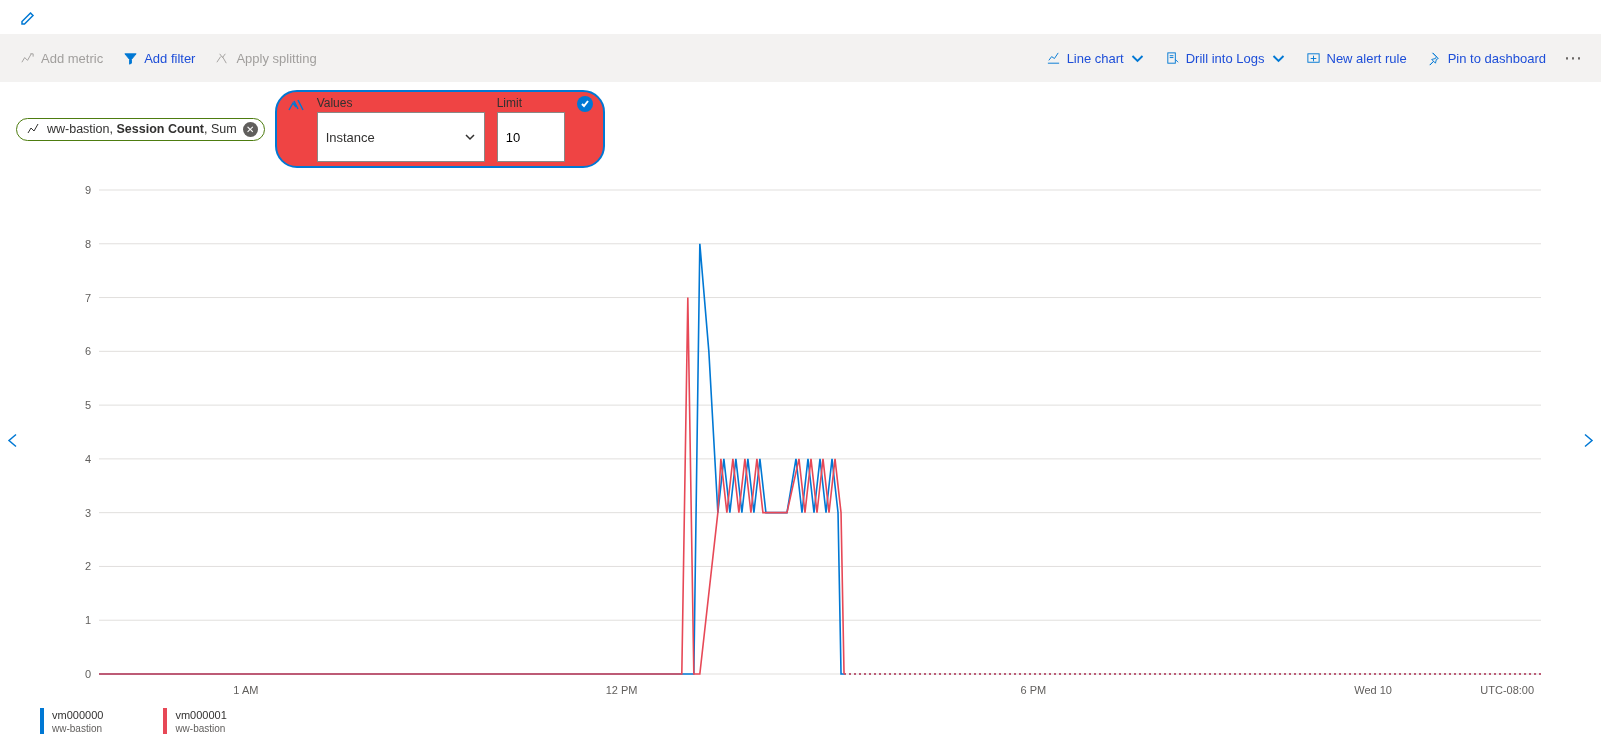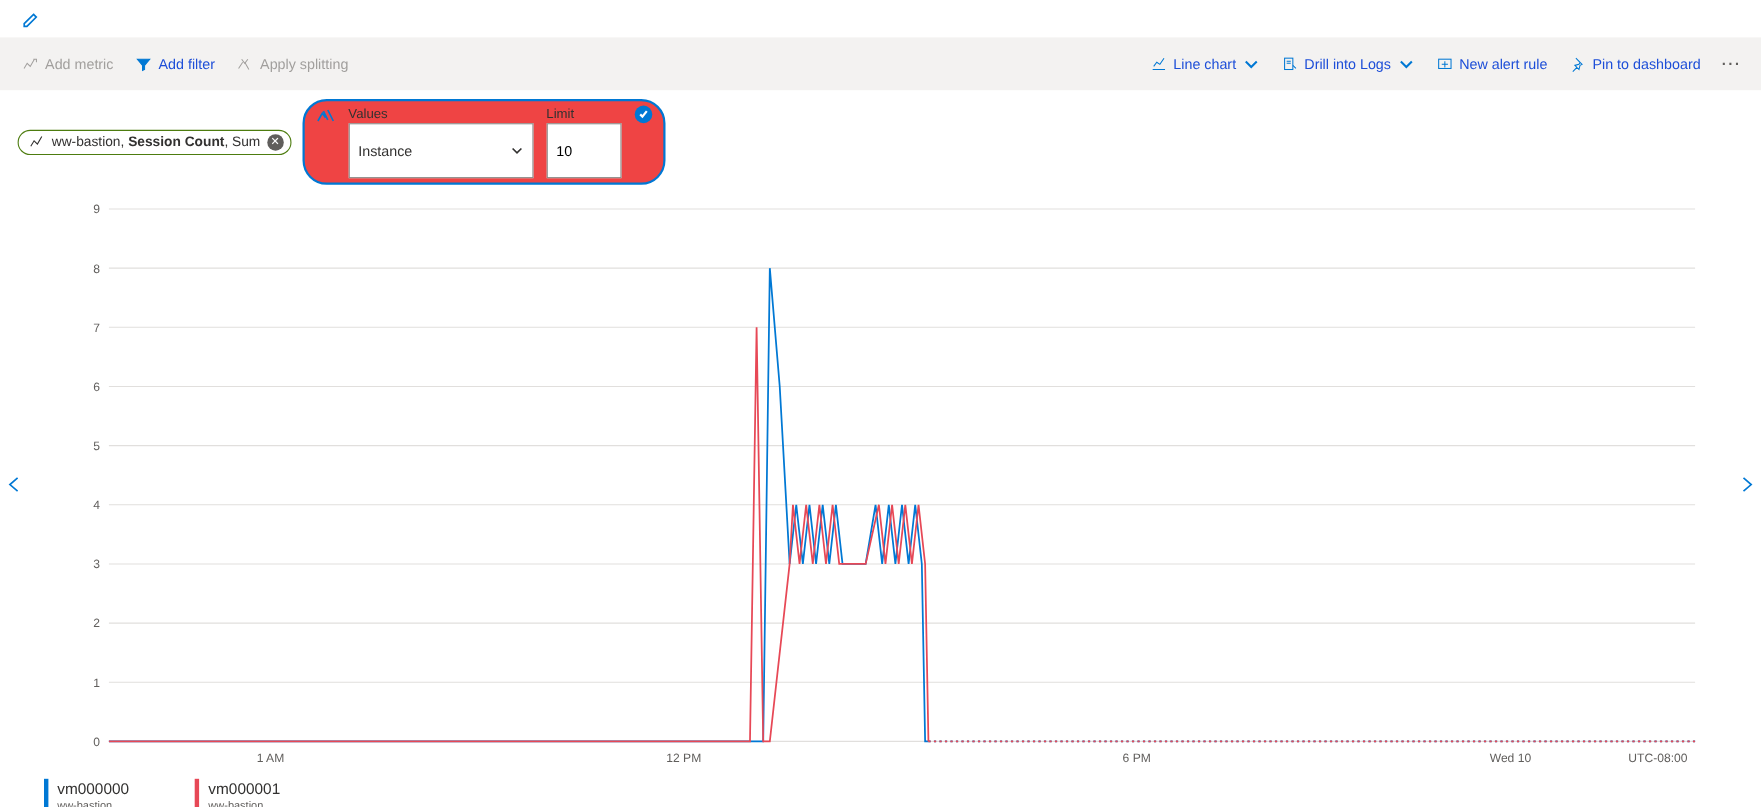--- a/index.html
+++ b/index.html
@@ -37,21 +37,21 @@
 .nav-chev{position:absolute;top:50%;transform:translateY(-50%);cursor:pointer}
 .nav-chev svg{width:18px;height:18px;stroke:#0078d4;fill:none;stroke-width:1.5}
 .nav-chev.left{left:4px}
 .nav-chev.right{right:4px}
 #chart{display:block;margin:0 auto}
 .x-labels{position:relative;height:18px;margin:2px 40px 0 58px}
 .x-labels span{position:absolute;font-size:11px;color:#605e5c;transform:translateX(-50%)}
 .tz{position:absolute;right:0;font-size:11px;color:#605e5c}
 .legend{display:flex;gap:60px;padding:6px 40px 10px}
 .leg{display:flex;border-left:4px solid;padding-left:8px;flex-direction:column;line-height:1.3}
-.leg .name{font-size:14px;color:#323130}
+.leg .name{font-size:11px;color:#323130}
 .leg .sub{font-size:10px;color:#605e5c}
 .leg .val{font-size:20px;color:#a21caf;margin-top:2px}
 </style>
 </head>
 <body>
 
 <div class="header">
   <div class="title-row">
     <svg class="pencil" viewBox="0 0 16 16">
         <path d="M2 11.5 10.5 3l2.5 2.5L4.5 14H2v-2.5zM10.5 3l2.5 2.5"></path>

